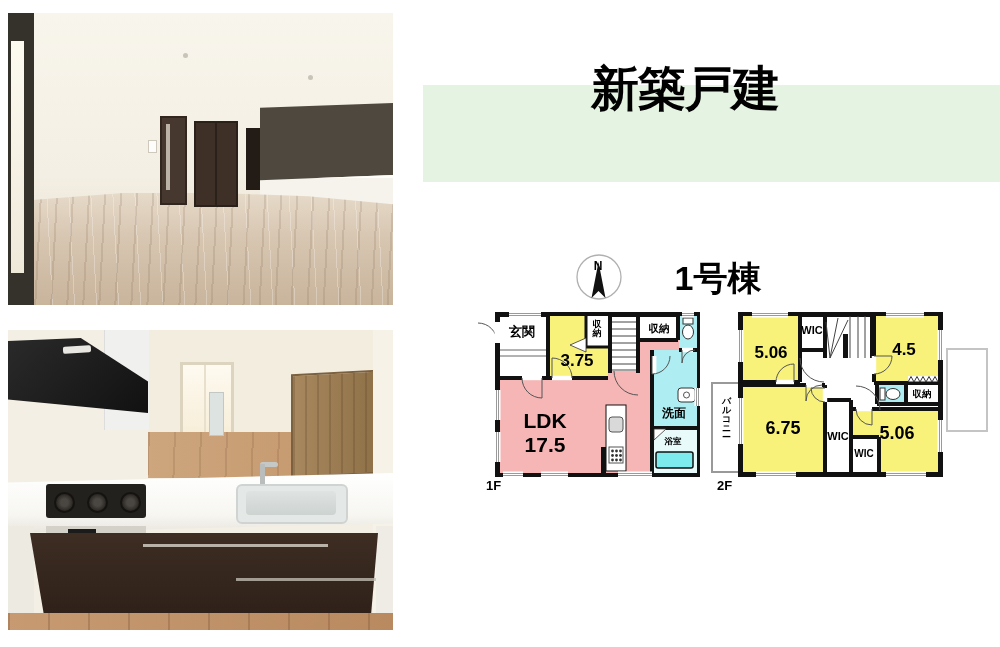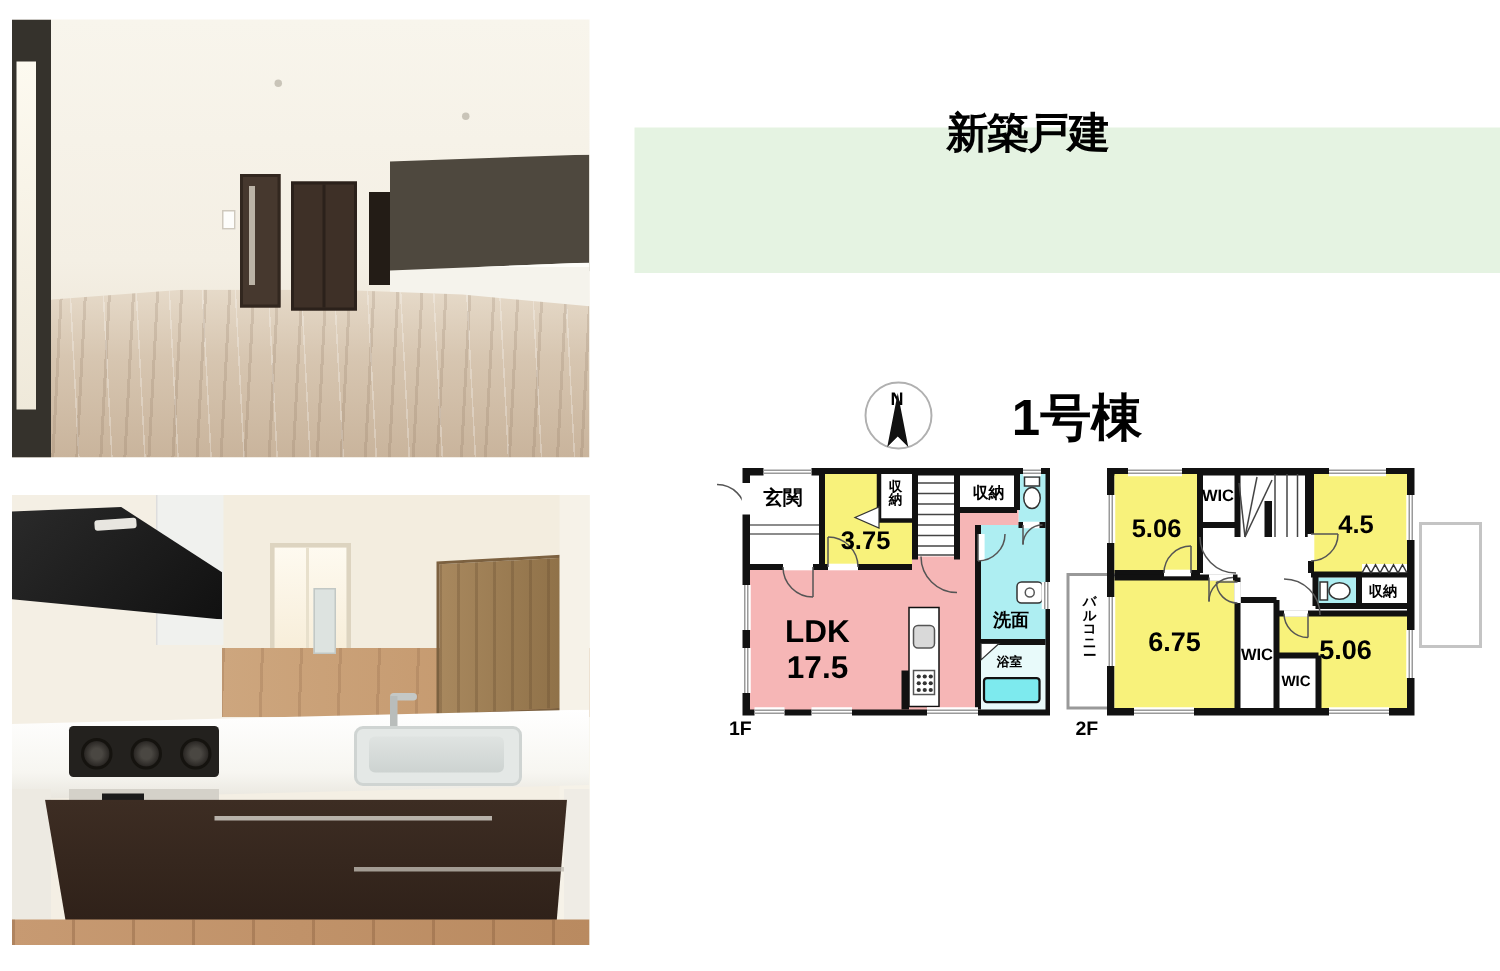--- a/index.html
+++ b/index.html
@@ -64,21 +64,21 @@
     background:linear-gradient(180deg,#3d2d23,#2f2119);clip-path:polygon(0 0,100% 0,98% 100%,4% 100%);}
   .kt-handle1{left:135px;top:214px;width:185px;height:3px;background:#cfcac2;opacity:.85;}
   .kt-handle2{left:228px;top:248px;width:140px;height:3px;background:#bfbab2;opacity:.8;}
   .kt-floor{left:0;top:283px;width:385px;height:17px;
     background:repeating-linear-gradient(90deg,rgba(120,80,50,.3) 0 2px,transparent 2px 40px),
     linear-gradient(90deg,#c79a72,#b98a60);}
   .photo .abs{position:absolute;}
   
   #banner{left:423px;top:85px;width:577px;height:97px;background:#e5f3e2;}
   #title-block{left:423px;top:64px;width:470px;text-align:center;font-weight:700;
-    font-size:28px;line-height:49px;color:#000;letter-spacing:-1px;padding-left:27px;}
+    font-size:48px;line-height:49px;color:#000;letter-spacing:-1px;padding-left:27px;}
   
   #plan-svg{position:absolute;left:440px;top:235px;}
   .wall{stroke:#111;fill:none;}
   .thin{stroke:#666;stroke-width:1;fill:none;}
   .tread{stroke:#444;stroke-width:1;}
   .arc{stroke:#555;stroke-width:1;fill:none;}
   .winline{stroke:#9a9a9a;stroke-width:1;}
   .lbl{fill:#000;font-family:"Liberation Sans",sans-serif;font-weight:700;}
   .num{fill:#000;font-family:"Liberation Sans",sans-serif;font-weight:700;}
 </style>

